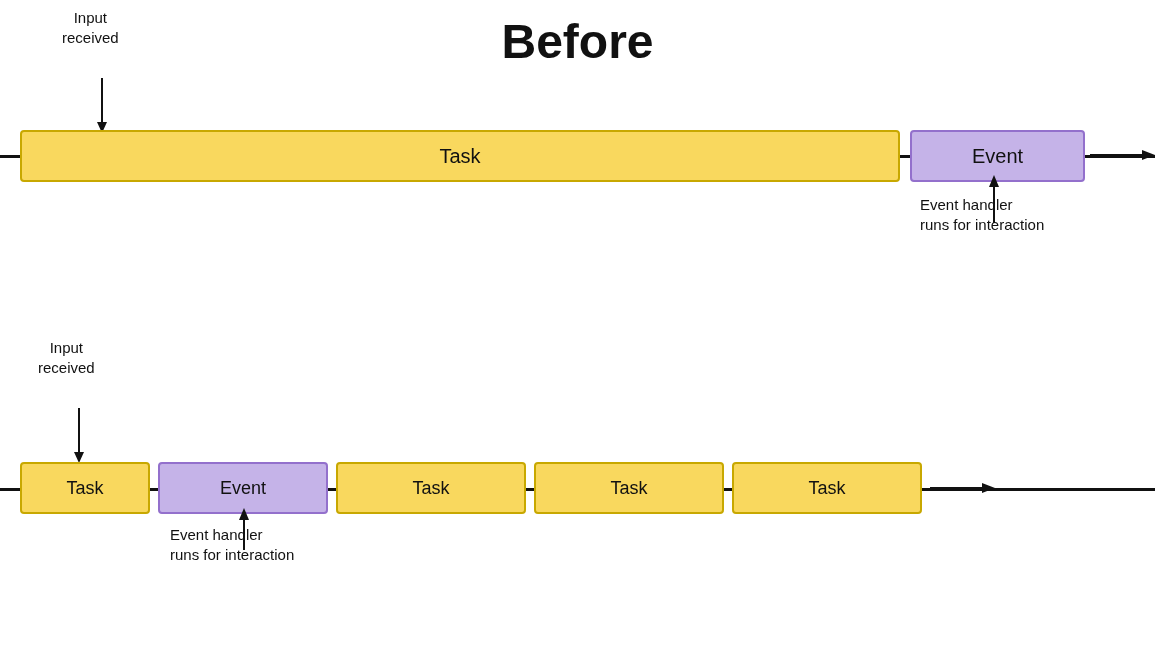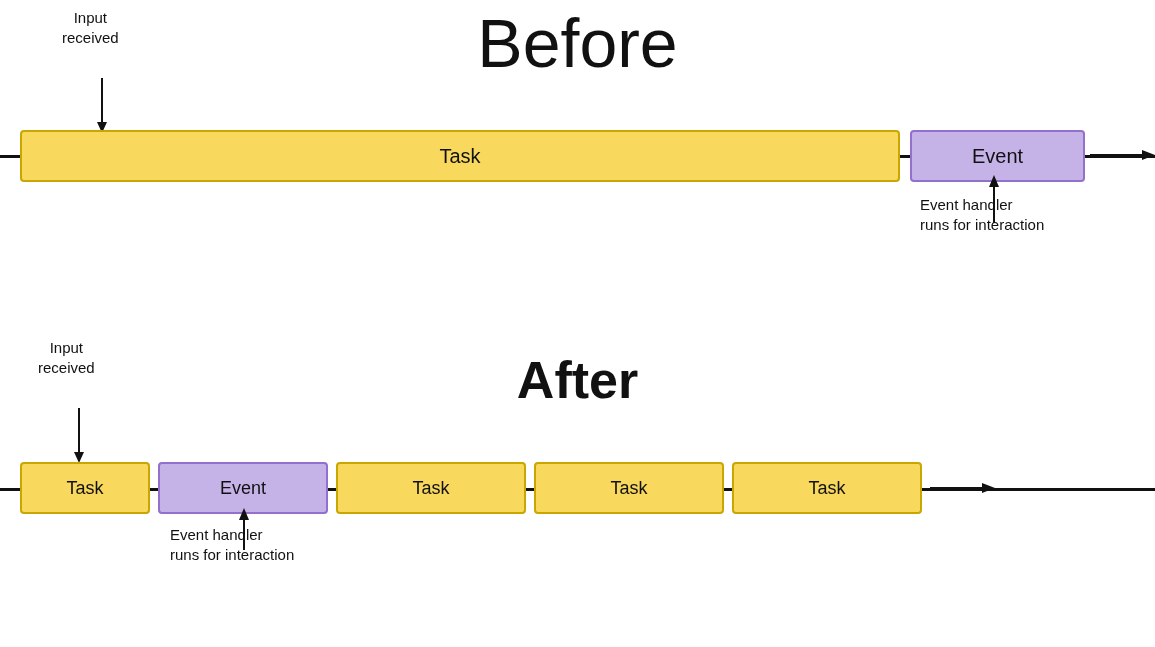--- a/index.html
+++ b/index.html
@@ -14,25 +14,25 @@
 
     .diagram-container {
       width: 100%;
       height: 100%;
       position: relative;
     }
 
     
     .before-title {
       position: absolute;
-      top: 4px;
+      top: 14px;
       left: 50%;
       transform: translateX(-50%);
-      font-size: 68px;
-      font-weight: normal;
+      font-size: 48px;
+      font-weight: bold;
       color: #111;
     }
 
     
     .label-input-before {
       position: absolute;
       top: 8px;
       left: 62px;
       font-size: 15px;
       line-height: 1.3;
@@ -315,21 +315,20 @@
 
   <div class="arrow-up-event-before">
     <svg width="14" height="48" class="arrow">
       <line x1="7" y1="48" x2="7" y2="8" stroke="#111" stroke-width="2"></line>
       <polygon points="7,0 2,12 12,12" fill="#111"></polygon>
     </svg>
   </div>
 
   <div class="label-event-before">Event handler<br>runs for interaction</div>
 
-  <div class="after-title">After</div>
 
   <div class="label-input-after">Input<br>received</div>
 
   <div class="arrow-down-after">
     <svg width="14" height="55" class="arrow">
       <line x1="7" y1="0" x2="7" y2="48" stroke="#111" stroke-width="2"></line>
       <polygon points="7,55 2,44 12,44" fill="#111"></polygon>
     </svg>
   </div>
 

